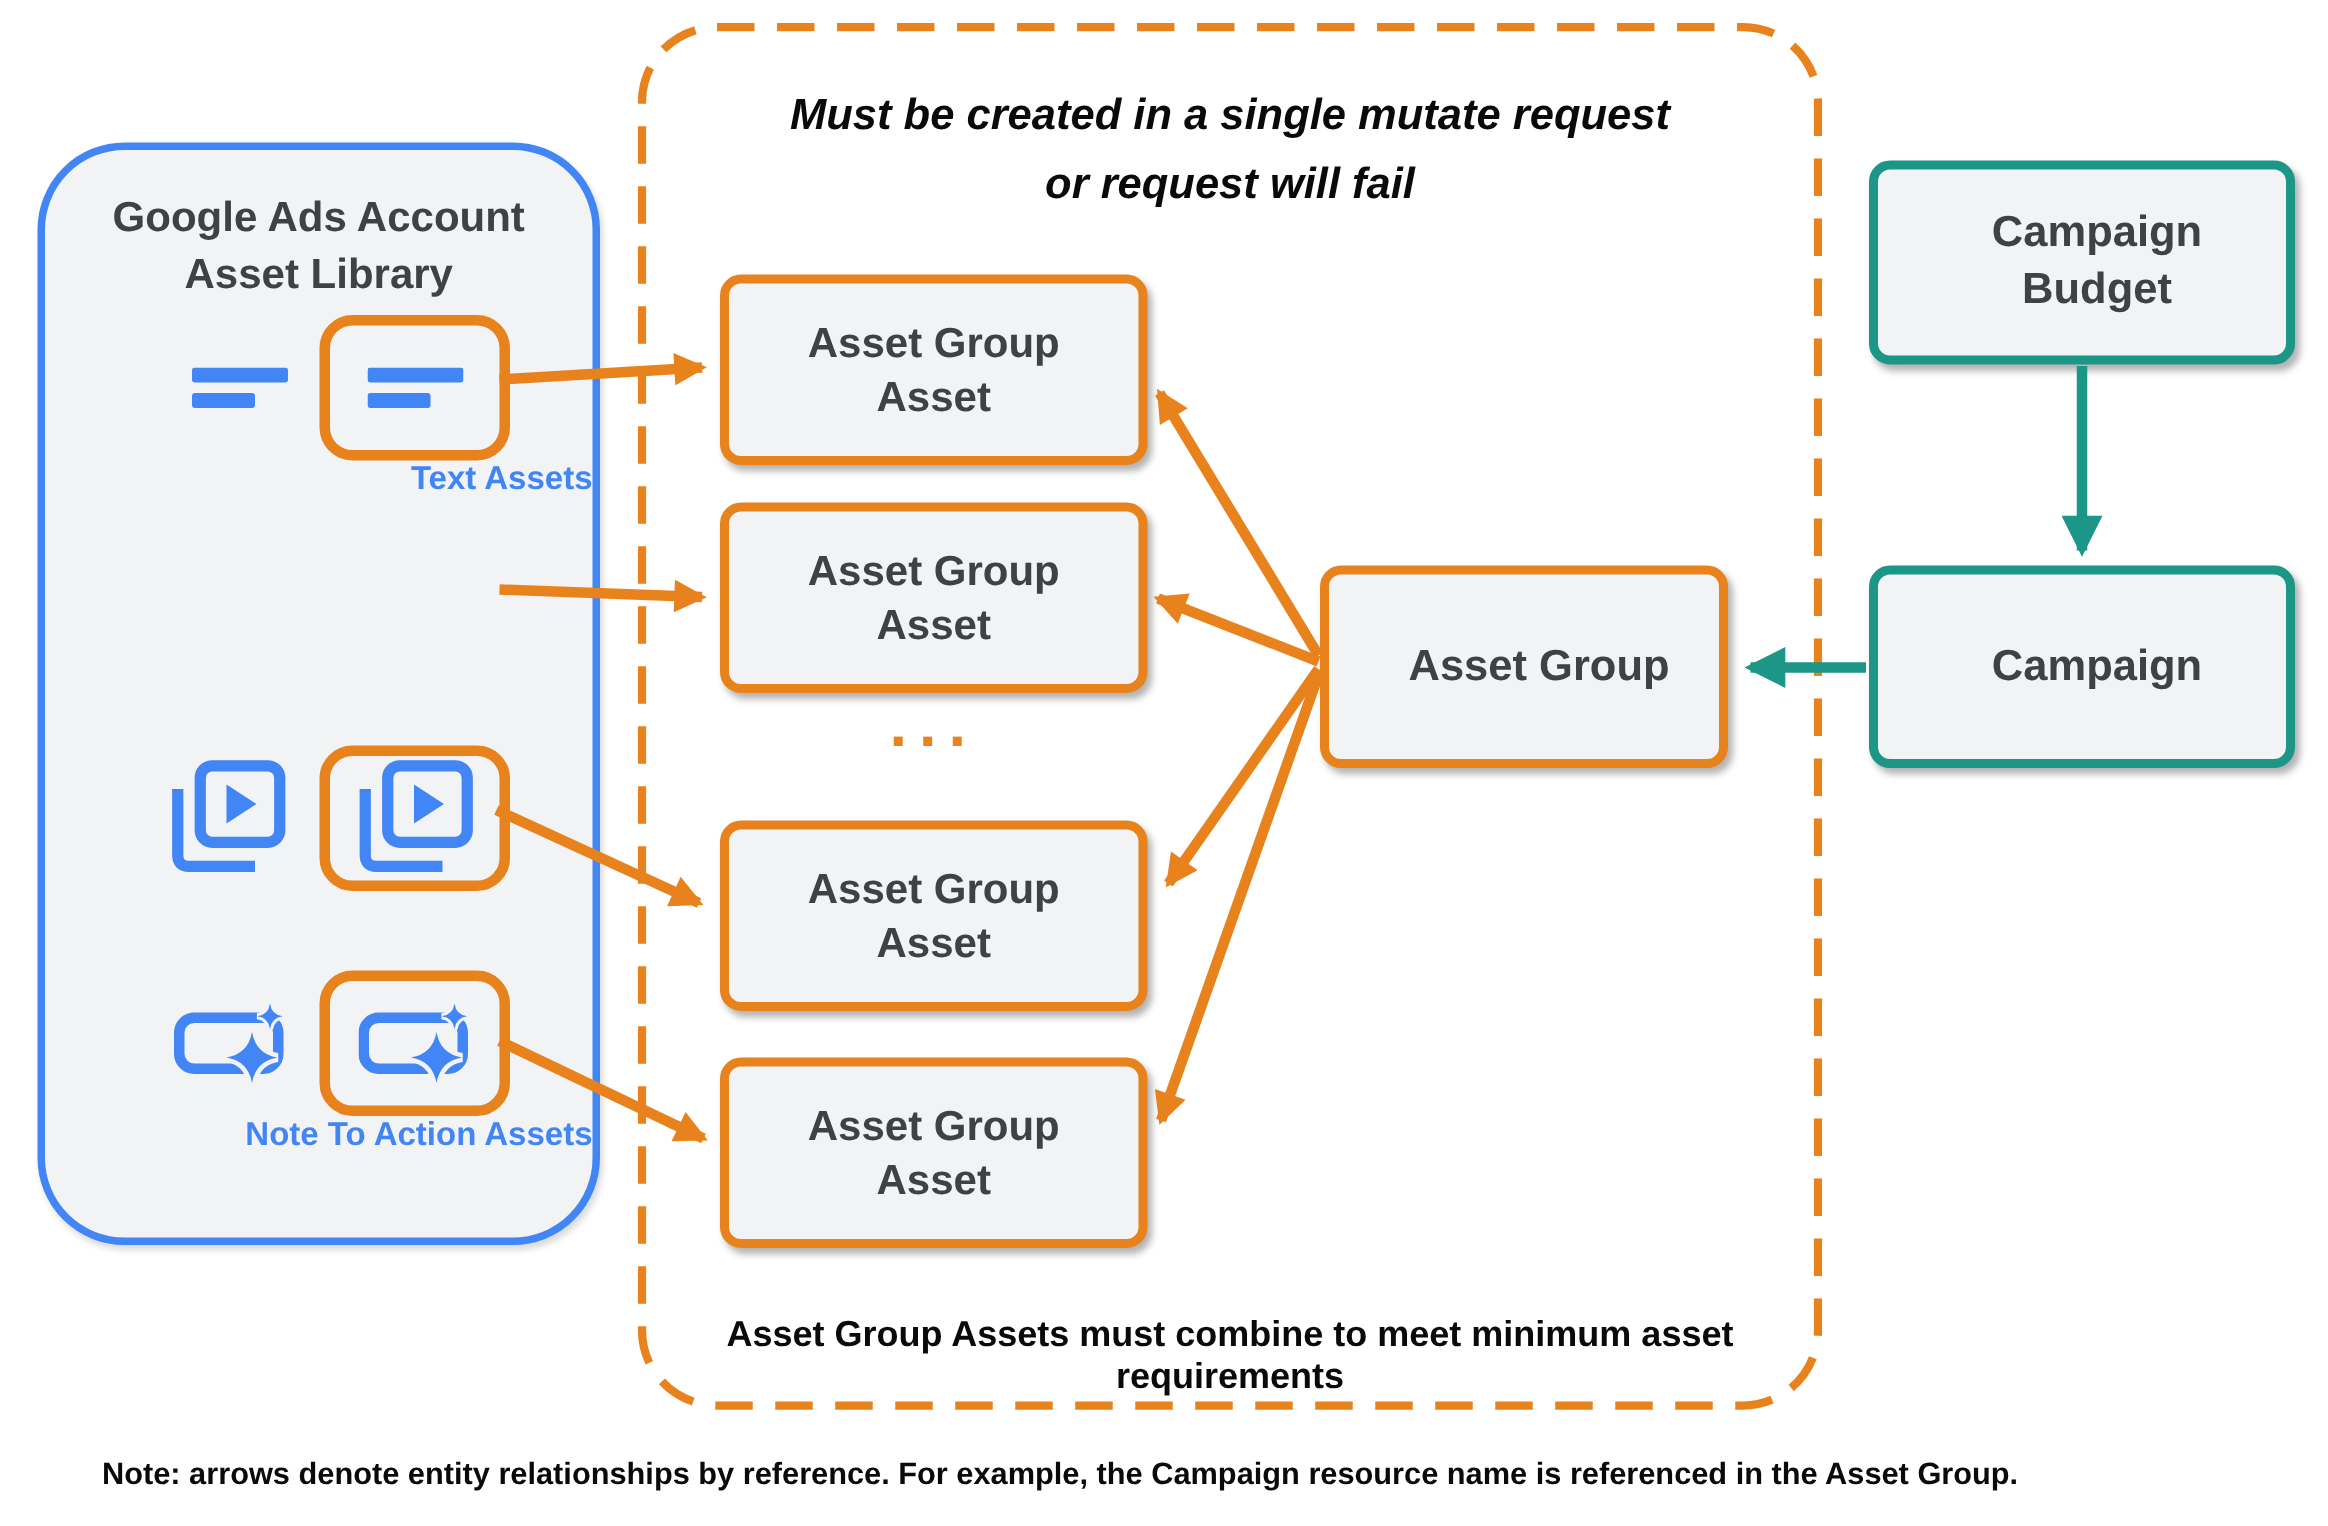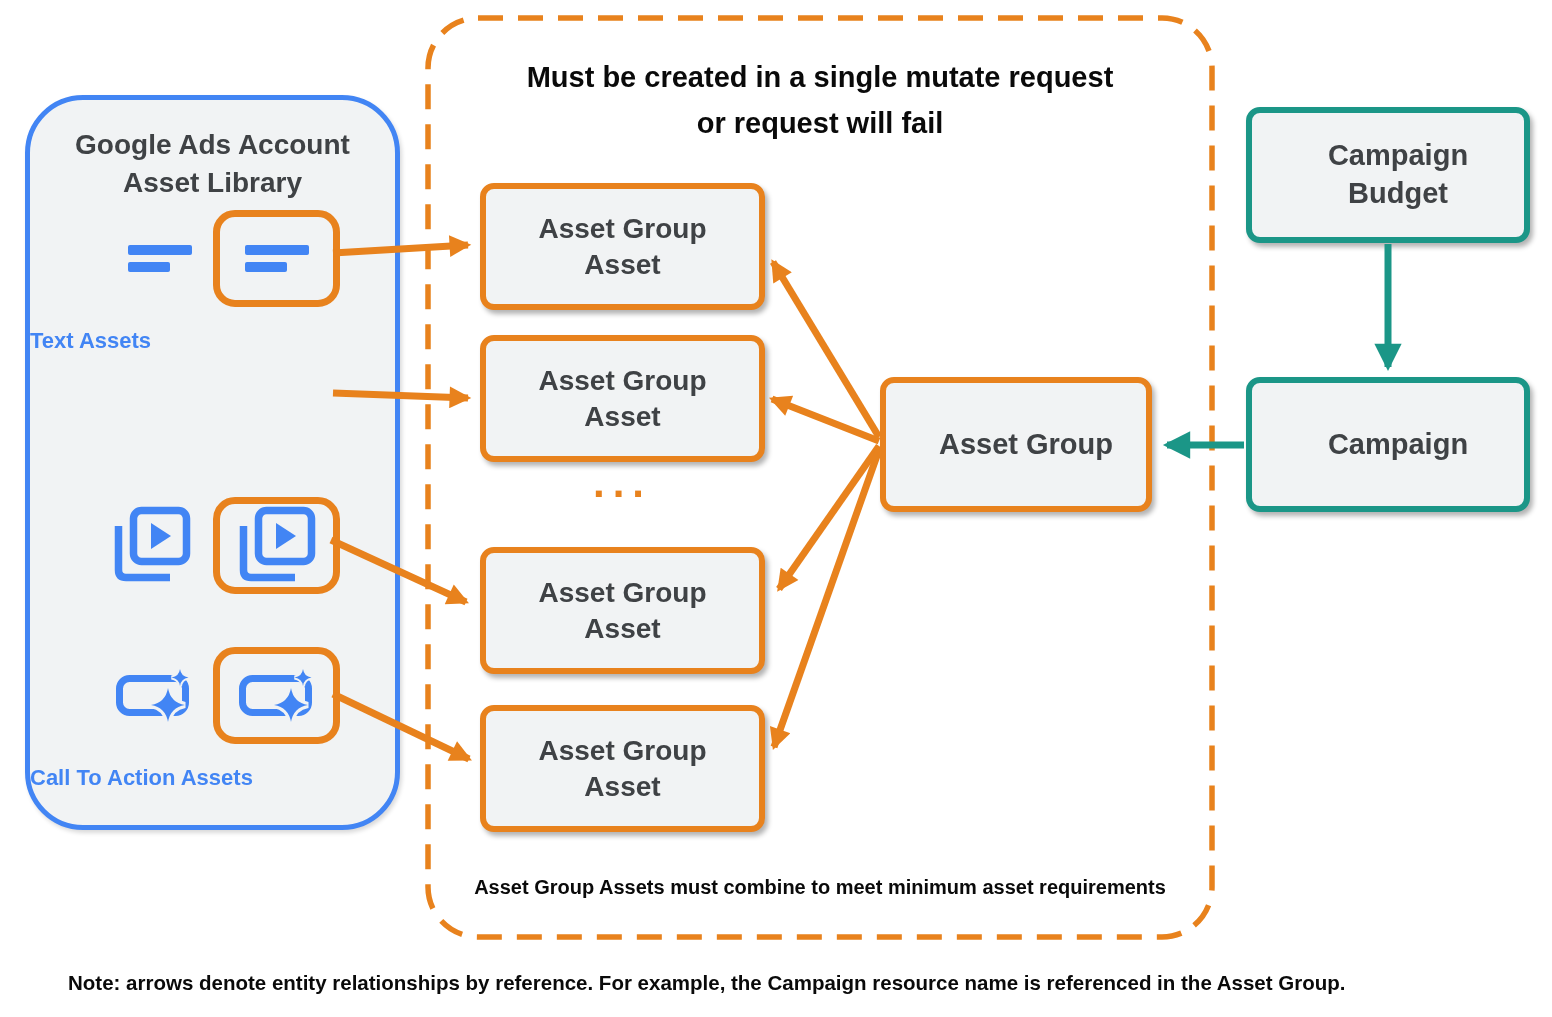--- a/index.html
+++ b/index.html
@@ -26,36 +26,36 @@
   .asset-row{position:absolute;left:0;width:100%;height:97px;}
   .plain-slot{position:absolute;right:203px;top:0;height:97px;display:flex;align-items:center;}
   .box-slot{
     position:absolute;left:183px;top:0;width:127px;height:97px;
     border:7px solid var(--orange);border-radius:22px;
     display:flex;align-items:center;justify-content:center;
   }
   .media-slot1{position:absolute;left:72px;top:0;height:97px;display:flex;align-items:center;}
   .media-slot2{position:absolute;left:200px;top:0;height:97px;display:flex;align-items:center;}
   .row-label{
-    position:absolute;top:118px;left:0;width:100%;text-align:left;
+    position:absolute;top:96px;left:0;width:100%;text-align:right;
     font-size:22px;font-weight:700;color:var(--blue);white-space:pre-wrap;
   }
   .ic{display:block;}
   .ic .st{fill:none;stroke:var(--blue);}
   .ic .fl{fill:var(--blue);}
 
   
   #mutate-bg{position:absolute;left:425px;top:15px;z-index:0;}
   .mutate-title{
     position:absolute;left:445px;top:54px;width:750px;z-index:2;text-align:center;
-    font-size:29px;font-weight:700;color:#0a0a0a;line-height:1.6;white-space:pre-wrap;
+    font-size:29px;font-weight:700;font-style:italic;color:#0a0a0a;line-height:1.6;white-space:pre-wrap;
   }
   .mutate-footnote{
     position:absolute;left:445px;top:876px;width:750px;z-index:2;text-align:center;
-    font-size:20px;font-weight:700;color:#0a0a0a;
+    font-size:24px;font-weight:700;color:#0a0a0a;
   }
   .aga-box{
     position:absolute;left:480px;width:285px;height:127px;z-index:2;
     background:var(--fill);border:6px solid var(--orange);border-radius:14px;
     display:flex;align-items:center;justify-content:center;text-align:center;
     font-size:28px;font-weight:700;color:var(--dark);line-height:1.28;white-space:pre-wrap;
     box-shadow:3px 4px 5px rgba(0,0,0,.3);
   }
   .ellipsis{
     position:absolute;left:480px;top:462px;width:285px;z-index:2;text-align:center;
@@ -140,21 +140,21 @@
             <path d="M64 2 Q65 9.5 72.5 10.5 Q65 11.5 64 19 Q63 11.5 55.5 10.5 Q63 9.5 64 2 Z" fill="#4285F4" stroke="#F1F3F4" stroke-width="4" paint-order="stroke"></path>
           </svg>
       </div>
       <div class="box-slot">
         <svg class="ic" width="76" height="58" viewBox="0 0 76 58">
             <rect class="st" x="3.5" y="11.5" width="66" height="34" rx="10" stroke-width="7"></rect>
             <path d="M52 21 Q54.5 35.5 69 38 Q54.5 40.5 52 55 Q49.5 40.5 35 38 Q49.5 35.5 52 21 Z" fill="#4285F4" stroke="#F1F3F4" stroke-width="6" paint-order="stroke"></path>
             <path d="M64 2 Q65 9.5 72.5 10.5 Q65 11.5 64 19 Q63 11.5 55.5 10.5 Q63 9.5 64 2 Z" fill="#4285F4" stroke="#F1F3F4" stroke-width="4" paint-order="stroke"></path>
           </svg>
       </div>
-      <div class="row-label">Call To Action Assets</div>
+      <div class="row-label">Note To Action Assets</div>
     </div>
 
   </div>
 
   <div class="mutate-title">Must be created in a single mutate request
 or request will fail</div>
   <div class="mutate-footnote">Asset Group Assets must combine to meet minimum asset requirements</div>
 
   <div class="aga-box" style="top:183px">Asset Group
 Asset</div>

